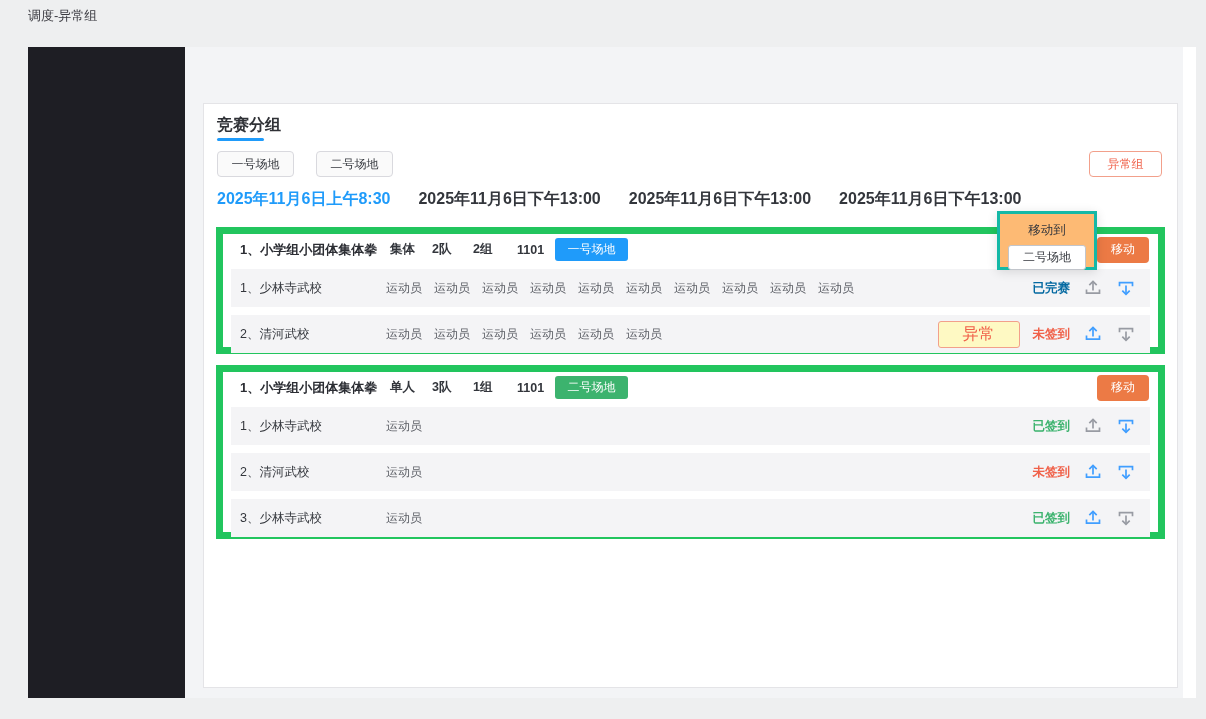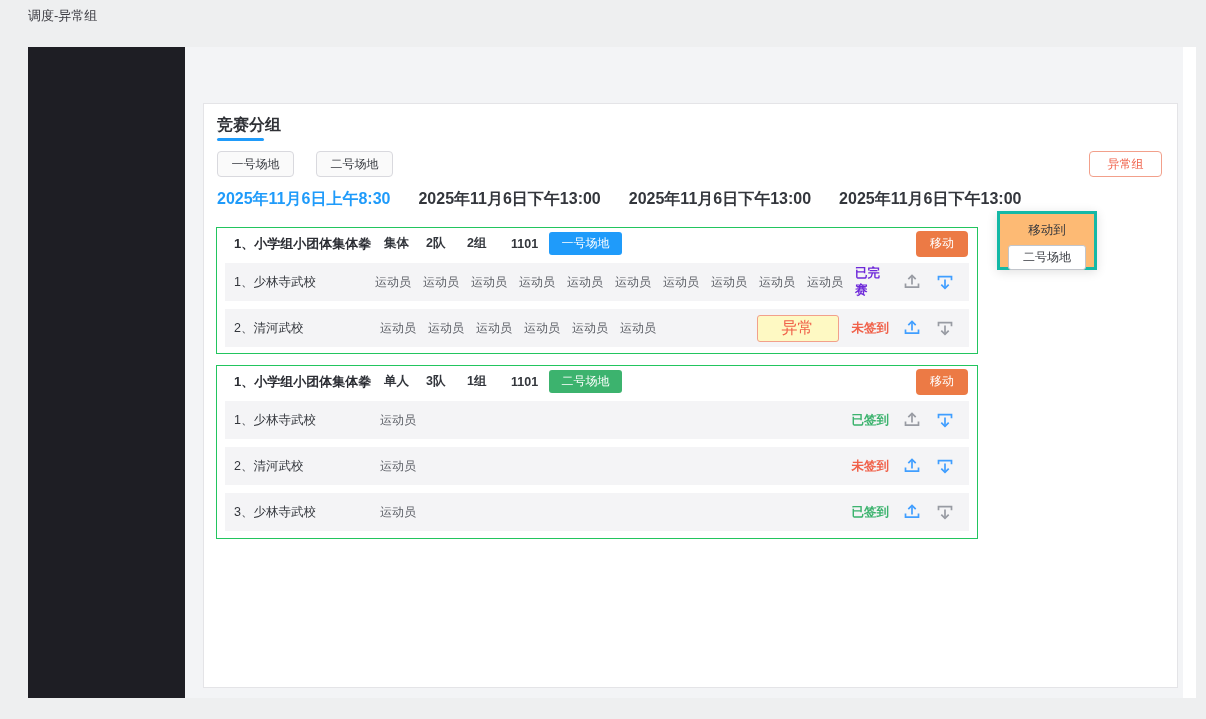--- a/index.html
+++ b/index.html
@@ -39,21 +39,21 @@
   .abnormal-btn {
     position:absolute; top:47px; right:15px; width:73px; height:26px;
     background:#fff; border:1px solid #f2a08b; border-radius:4px;
     font-size:12px; color:#f0614a; display:flex; align-items:center; justify-content:center; cursor:pointer;
   }
 
   .dates { position:absolute; left:13px; top:85px; display:flex; gap:28px; }
   .date-item { font-size:16px; font-weight:600; color:#33363c; cursor:pointer; }
   .date-item.active { color:#1f9bfa; }
 
-  .card { position:absolute; left:12px; width:762px; background:#fff; border:1px solid #22c55e; }
+  .card { position:absolute; left:12px; width:949px; background:#fff; border:7px solid #22c55e; }
   .card-1 { top:123px; height:127px; }
   .card-2 { top:261px; height:174px; }
   .card-header { position:relative; height:31px; display:flex; align-items:center; padding-left:17px; }
   .g-name { width:150px; font-size:13px; font-weight:bold; color:#2b2d33; }
   .g-col { font-size:12.5px; font-weight:bold; color:#33363c; }
   .g-type { width:42px; } .g-teams { width:41px; } .g-count { width:44px; } .g-code { width:35px; }
   .venue-badge {
     margin-left:3px; width:73px; height:23px; border-radius:3px;
     display:flex; align-items:center; justify-content:center;
     font-size:12px; color:#fff;
@@ -73,21 +73,21 @@
   .team-row.first { margin-top:4px; }
   .t-name { width:146px; font-size:12.5px; color:#33363c; }
   .athletes { display:flex; }
   .athlete { width:48px; font-size:12px; color:#5c5f66; }
   .row-right { margin-left:auto; display:flex; align-items:center; gap:13px; }
   .abn-badge {
     padding:2px 24px; border:1px solid #f2a08b; border-radius:3px; background:#fef9c3;
     font-size:16px; color:#f0614a; cursor:pointer;
   }
   .status { font-size:12.5px; font-weight:bold; }
-  .st-blue { color:#6d28d9; } .st-red { color:#f0614a; } .st-green { color:#3cb36e; }
+  .st-blue { color:#0369a1; } .st-red { color:#f0614a; } .st-green { color:#3cb36e; }
   .act-icon { display:inline-flex; cursor:pointer; }
   .ic-blue { color:#409eff; } .ic-gray { color:#989ba3; }
 
   .popover {
     position:absolute; left:793px; top:107px; width:100px; height:59px; z-index:10;
     background:#fdba74; border:3px solid #14b8a6; box-shadow:0 2px 10px rgba(0,0,0,0.12);
   }
   .popover-title { margin-top:8px; text-align:center; font-size:12.5px; color:#33363c; }
   .popover-option {
     display:block; margin:6px auto 0; width:78px; height:25px;

